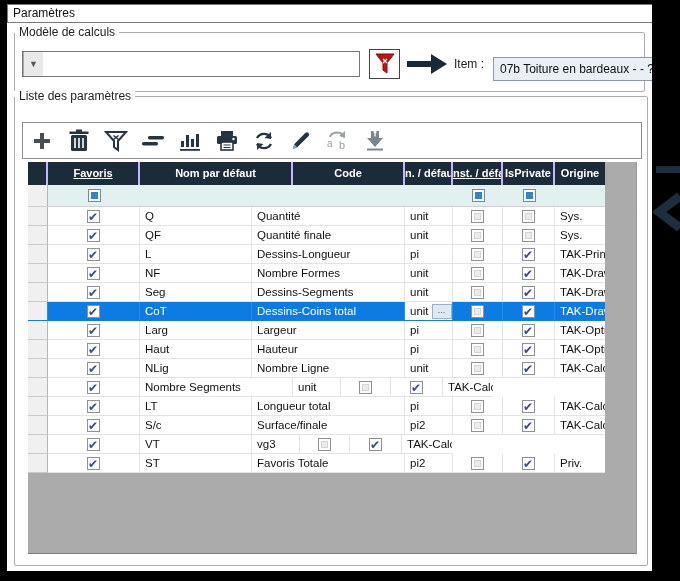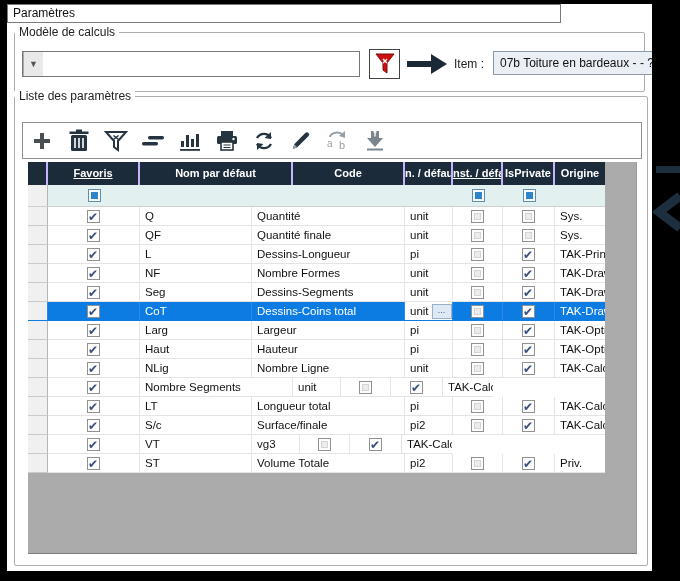--- a/index.html
+++ b/index.html
@@ -2,21 +2,21 @@
 <html><head>
 <meta charset="utf-8">
 <style>
   * { box-sizing: border-box; margin: 0; padding: 0; }
   html,body { width:680px; height:581px; background:#000; overflow:hidden;
               font-family:"Liberation Sans", sans-serif; }
   .window { position:absolute; left:7px; top:4px; width:645px; height:567px;
             background:#fff; overflow:hidden; }
 
   
-  .title-strip { position:absolute; left:0; top:0; width:554px; height:19px;
+  .title-strip { position:absolute; left:0; top:0; width:672px; height:19px;
     background:#fff; border:1px solid #7a7a7a; font-size:12px; color:#111;
     line-height:17px; padding-left:5px; }
 
   
   .groupbox { position:absolute; border:1px solid #aeaeae; border-radius:2px; }
   .gb1 { left:7px; top:28px; width:631px; height:60px; }
   .gb2 { left:7px; top:92px; width:634px; height:470px; }
   .legend { position:absolute; top:-8px; left:0; background:#fff;
     padding:0 4px; font-size:12px; color:#222; }
 
@@ -27,21 +27,21 @@
     color:#111; line-height:19px; padding-left:3px; white-space:nowrap; overflow:hidden; }
   .combo-btn { width:20px; background:#e9e9e9; border-left:1px solid #aaa;
     display:flex; align-items:center; justify-content:center; font-size:9px; color:#555; }
 
   .filter-btn { position:absolute; left:362px; top:45px; width:31px; height:30px;
     border:1px solid #444; background:#fff; display:flex; align-items:center; justify-content:center; }
 
   .big-arrow { position:absolute; left:400px; top:48px; width:40px; height:24px; }
 
   .item-label { position:absolute; left:447px; top:53px; font-size:12px; color:#222; }
-  .item-field { position:absolute; left:486px; top:47px; width:168px; height:24px;
+  .item-field { position:absolute; left:486px; top:53px; width:168px; height:24px;
     background:#eaeef5; border:1px solid #8e99a8; font-size:12px; color:#111;
     line-height:22px; padding-left:6px; white-space:nowrap; overflow:hidden; }
 
   
   .tabs { position:absolute; left:21px; top:96px; height:23px; display:flex;margin-top:36px; }
   .tab { height:23px; padding:0 11px; font-size:12px; line-height:22px;
     border:1px solid #8a8a8a; border-bottom:none; background:#fff; color:#000000; }
   .tab.selected { background:#000; color:#fff; border-color:#000; }
   .tab-sep { width:1px; height:23px; background:#8a8a8a; margin-left:26px; }
 
@@ -478,21 +478,21 @@
             <span class="cb checked"></span>
           </div>
           <div class="c w-origine pad">TAK-Calc</div>
         </div>
         <div class="trow">
           <div class="c rowhdr w-rowhdr"></div>
           <div class="c w-favoris center">
             <span class="cb checked"></span>
           </div>
           <div class="c w-code pad">ST</div>
-          <div class="c w-nom pad">Volume Totale</div>
+          <div class="c w-nom pad">Favoris Totale</div>
           <div class="c w-unit pad unitcell">
             <span>pi2</span>
           </div>
           <div class="c w-inst center">
             <span class="cb empty"></span>
           </div>
           <div class="c w-ispriv center">
             <span class="cb checked"></span>
           </div>
           <div class="c w-origine pad">Priv.</div>

